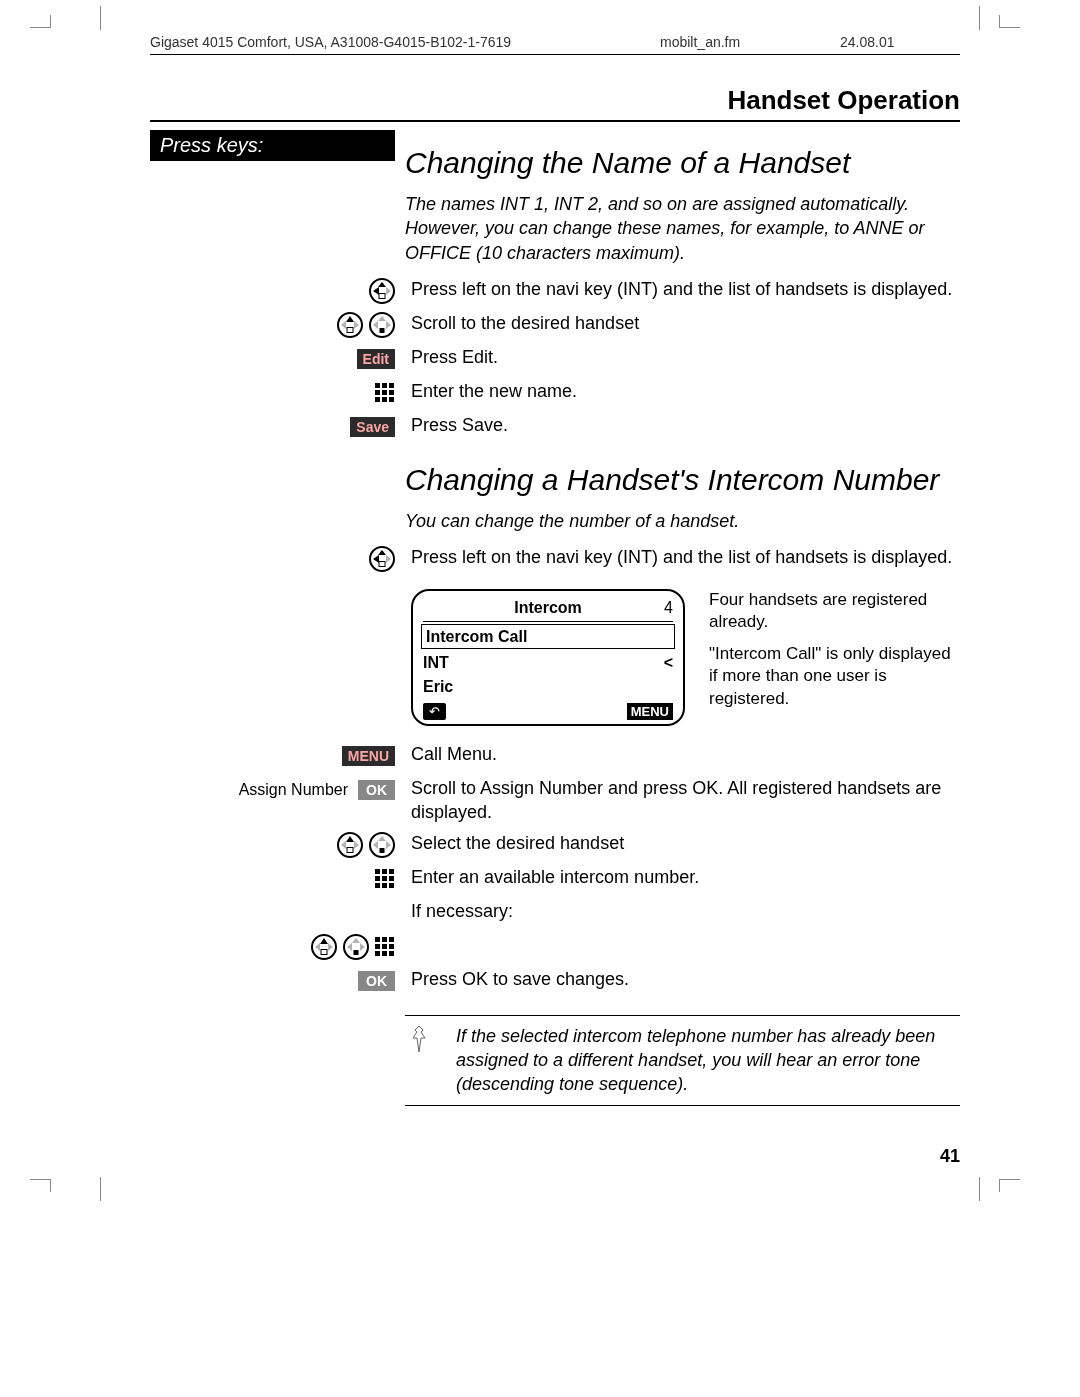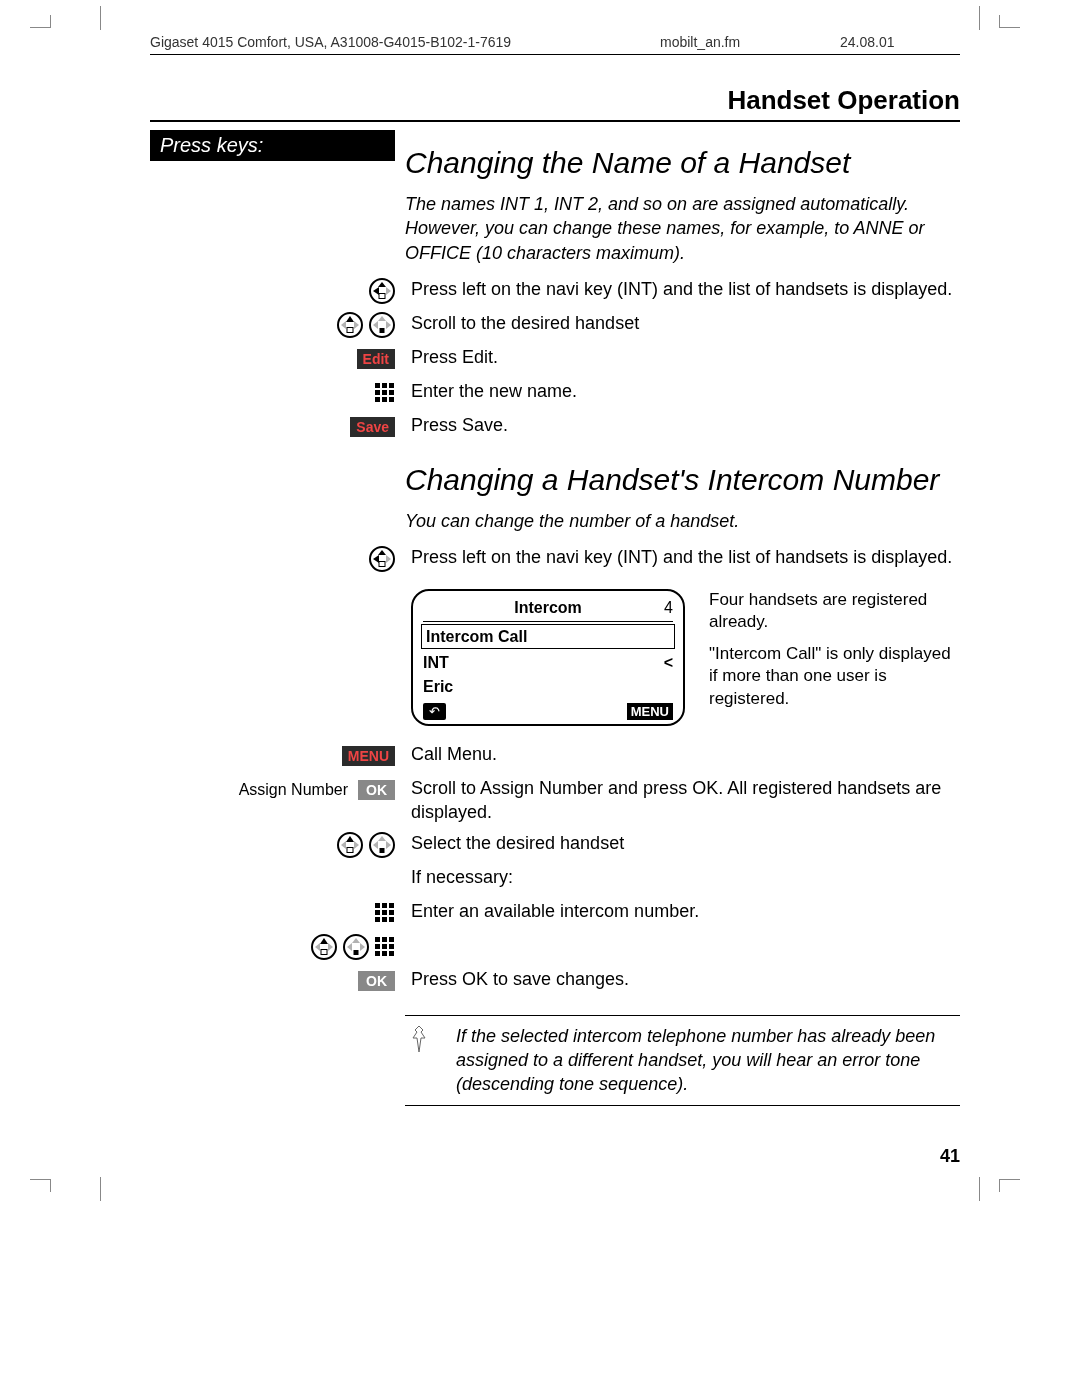--- a/index.html
+++ b/index.html
@@ -119,21 +119,21 @@
     border-top:4px solid transparent; border-bottom:4px solid transparent; border-left:5px solid #000;}
   .navi .tri-u { position:absolute; top:2px; left:50%; transform:translateX(-50%);
     border-left:4px solid transparent; border-right:4px solid transparent; border-bottom:5px solid #000;}
   .navi .sq { position:absolute; bottom:3px; left:50%; transform:translateX(-50%);
     width:5px; height:4px; border:1px solid #000;}
   .navi .sq-filled { position:absolute; bottom:3px; left:50%; transform:translateX(-50%);
     width:5px; height:5px; background:#000;}
 
   .softkey {
     background:#2b2b2b;
-    color:#ef4444;
+    color:#fca5a5;
     font-size:14px;
     padding:2px 6px;
     font-weight:bold;
   }
   .softkey-light {
     background:#888;
     color:#fff;
     font-size:14px;
     padding:2px 8px;
     font-weight:bold;
@@ -368,42 +368,42 @@
           <span class="tri-u" style="opacity:.3"></span>
           <span class="tri-l" style="opacity:.3"></span>
           <span class="tri-r" style="opacity:.3"></span>
           <span class="sq-filled"></span>
         </span>
     </div>
     <div class="step-text">Select the desired handset</div>
   </div>
 
   <div class="step-row">
-    <div class="step-keys"></div>
-    <div class="step-text">If necessary:</div>
-  </div>
-
-  <div class="step-row">
     <div class="step-keys">
       <span class="keypad-icon">
         <span style="left:0;top:0"></span>
           <span style="left:7px;top:0"></span>
           <span style="left:14px;top:0"></span>
         <span style="left:0;top:7px"></span>
           <span style="left:7px;top:7px"></span>
           <span style="left:14px;top:7px"></span>
         <span style="left:0;top:14px"></span>
           <span style="left:7px;top:14px"></span>
           <span style="left:14px;top:14px"></span>
       </span>
     </div>
     <div class="step-text">Enter an available intercom number.</div>
   </div>
 
   <div class="step-row">
+    <div class="step-keys"></div>
+    <div class="step-text">If necessary:</div>
+  </div>
+
+  <div class="step-row">
     <div class="step-keys">
       <span class="navi">
           <span class="tri-u" style="border-bottom-width:6px"></span>
           <span class="tri-l" style="opacity:.3"></span>
           <span class="tri-r" style="opacity:.3"></span>
           <span class="sq"></span>
         </span>
       <span class="navi">
           <span class="tri-u" style="opacity:.3"></span>
           <span class="tri-l" style="opacity:.3"></span>

